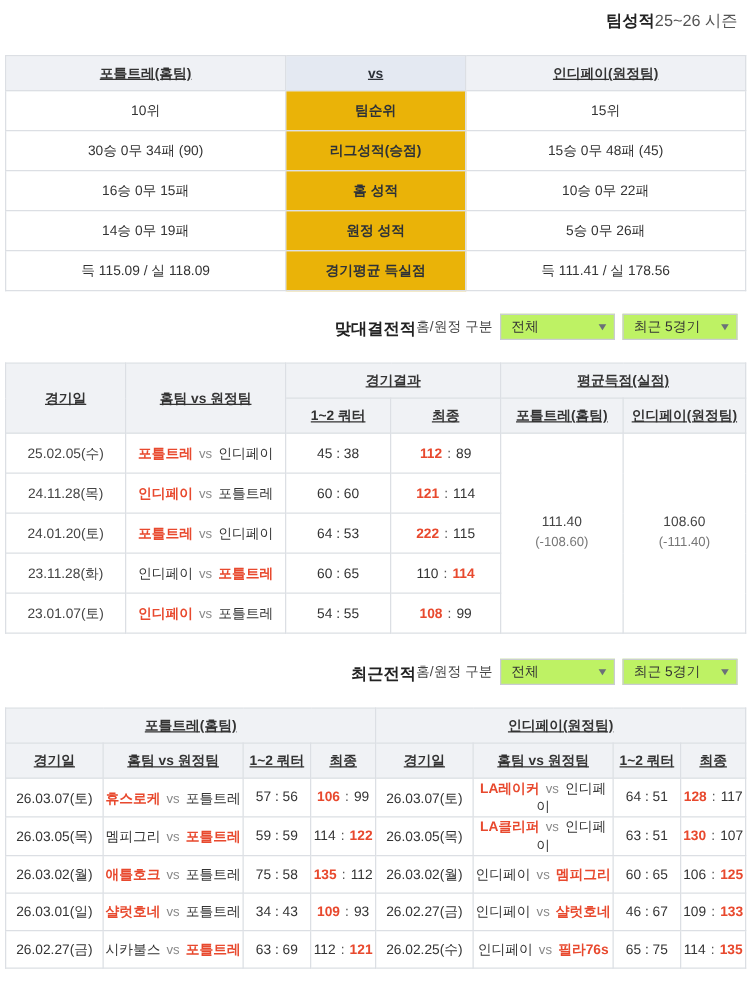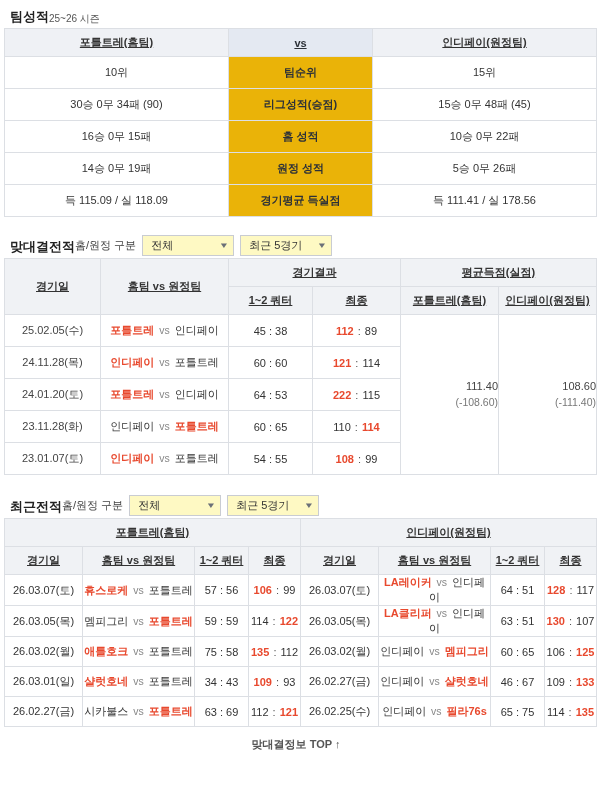--- a/index.html
+++ b/index.html
@@ -10,37 +10,37 @@
     font-family: "Liberation Sans", sans-serif;
     font-size: 11px;
     color: #333;
   }
   .page { width: 600px; padding: 0 4px; }
 
   
   .sec-head {
     display: flex;
     align-items: flex-end;
-    justify-content: flex-start;
-    padding: 8px 6px 2px 6px;
+    justify-content: flex-end;
+    padding: 8px 6px 18px 6px;
   }
   .sec-title {
     font-size: 13px;
     font-weight: bold;
     color: #222;
   }
   .sec-note {
-    font-size: 10px;
+    font-size: 13px;
     color: #555;
   }
   .sec-controls { display: flex; align-items: center; gap: 6px; }
   .ctrl-label { font-size: 11px; color: #444; }
   .select {
     border: 1px solid #c9ccd2;
-    background: #fef9c3;
+    background: #bef264;
     height: 21px;
     min-width: 92px;
     font-size: 11px;
     color: #333;
     display: inline-flex;
     align-items: center;
     justify-content: space-between;
     padding: 0 5px 0 8px;
   }
   .select .chev {
@@ -85,21 +85,20 @@
 
   
   .h2h thead th { background: #f0f2f5; }
   .h2h td { height: 32px; }
   .h2h .date { color: #444; margin-top: 12px; }
   .win { color: #e8492e; font-weight: bold; }
   .lose { color: #333; }
   .avg {
     color: #444;
     line-height: 1.5;
-    text-align: right;
   }
   .avg small { color: #777; font-size: 10.5px; }
 
   
   .recent thead th { background: #f0f2f5; }
   .recent td { height: 30px; }
   .grp-head { background: #e9edf3; font-weight: bold; }
   .sep-left { border-left: 1px solid #c8ccd3; }
 
   .footer-link {

